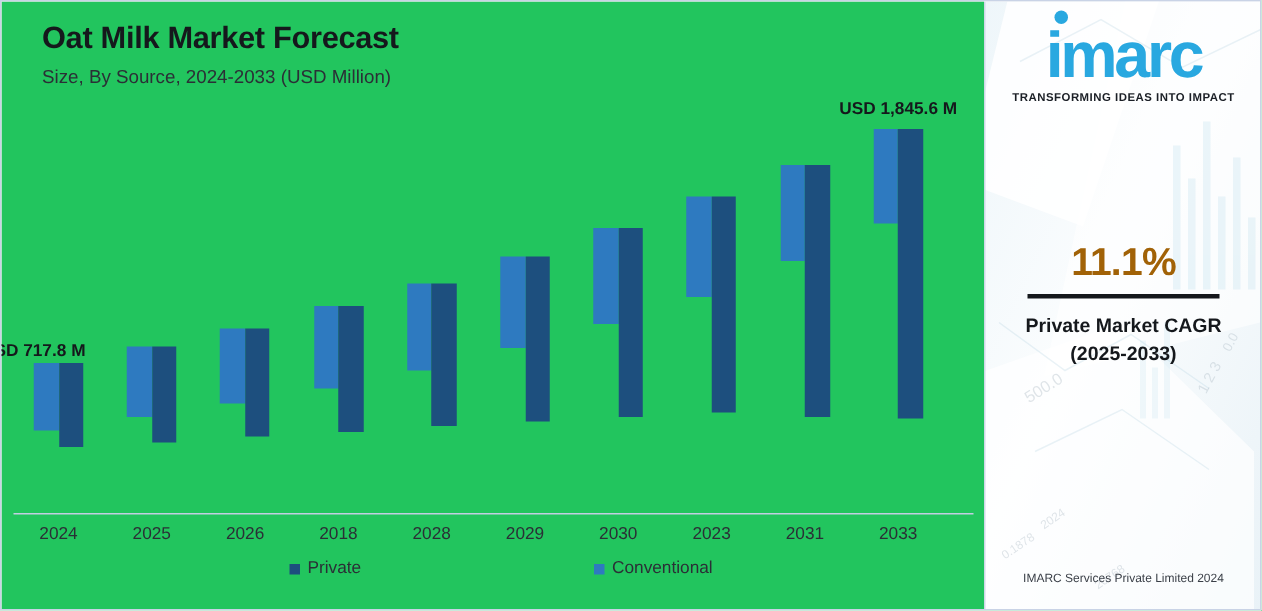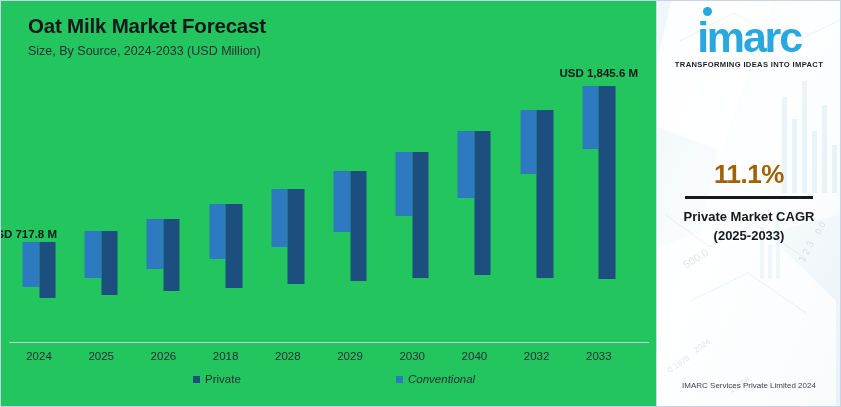--- a/index.html
+++ b/index.html
@@ -137,21 +137,21 @@
     position: absolute;
     display: flex;
     align-items: center;
     gap: 5px;
     font-size: 11.5px;
     color: #2b2f36;
     white-space: nowrap;
   }
 
   #legend-organic      { left: 192px; }
-  #legend-conventional { left: 395px; font-style: italic; }
+  #legend-conventional { left: 395px; }
 
   .legend-swatch {
     width: 7px;
     height: 7px;
     flex: 0 0 7px;
     display: inline-block;
   }
 
   
   #brand-panel {
@@ -341,28 +341,28 @@
             <div class="seg-conventional" style="height: 33.7218%; background: rgb(46, 122, 192);"></div>
             <div class="seg-organic" style="height: 66.2782%; background: rgb(29, 79, 126);"></div>
           </div>
           <div class="x-tick-label">2030</div>
         </div>
         <div class="bar-group" style="left: 442.4px;">
           <div class="bar" style="height: 210.837px;">
             <div class="seg-conventional" style="height: 31.5789%; background: rgb(46, 122, 192);"></div>
             <div class="seg-organic" style="height: 68.4211%; background: rgb(29, 79, 126);"></div>
           </div>
-          <div class="x-tick-label">2040</div>
+          <div class="x-tick-label">2023</div>
         </div>
         <div class="bar-group" style="left: 504.6px;">
           <div class="bar" style="height: 232.336px;">
             <div class="seg-conventional" style="height: 27.7612%; background: rgb(46, 122, 192);"></div>
             <div class="seg-organic" style="height: 72.2388%; background: rgb(29, 79, 126);"></div>
           </div>
-          <div class="x-tick-label">2032</div>
+          <div class="x-tick-label">2031</div>
         </div>
         <div class="bar-group" style="left: 566.8px;">
           <div class="bar" style="height: 256.055px;">
             <div class="seg-conventional" style="height: 24.4312%; background: rgb(46, 122, 192);"></div>
             <div class="seg-organic" style="height: 75.5688%; background: rgb(29, 79, 126);"></div>
             <div class="bar-value-label">USD 1,845.6 M</div>
           </div>
           <div class="x-tick-label">2033</div>
         </div>
       </div>

